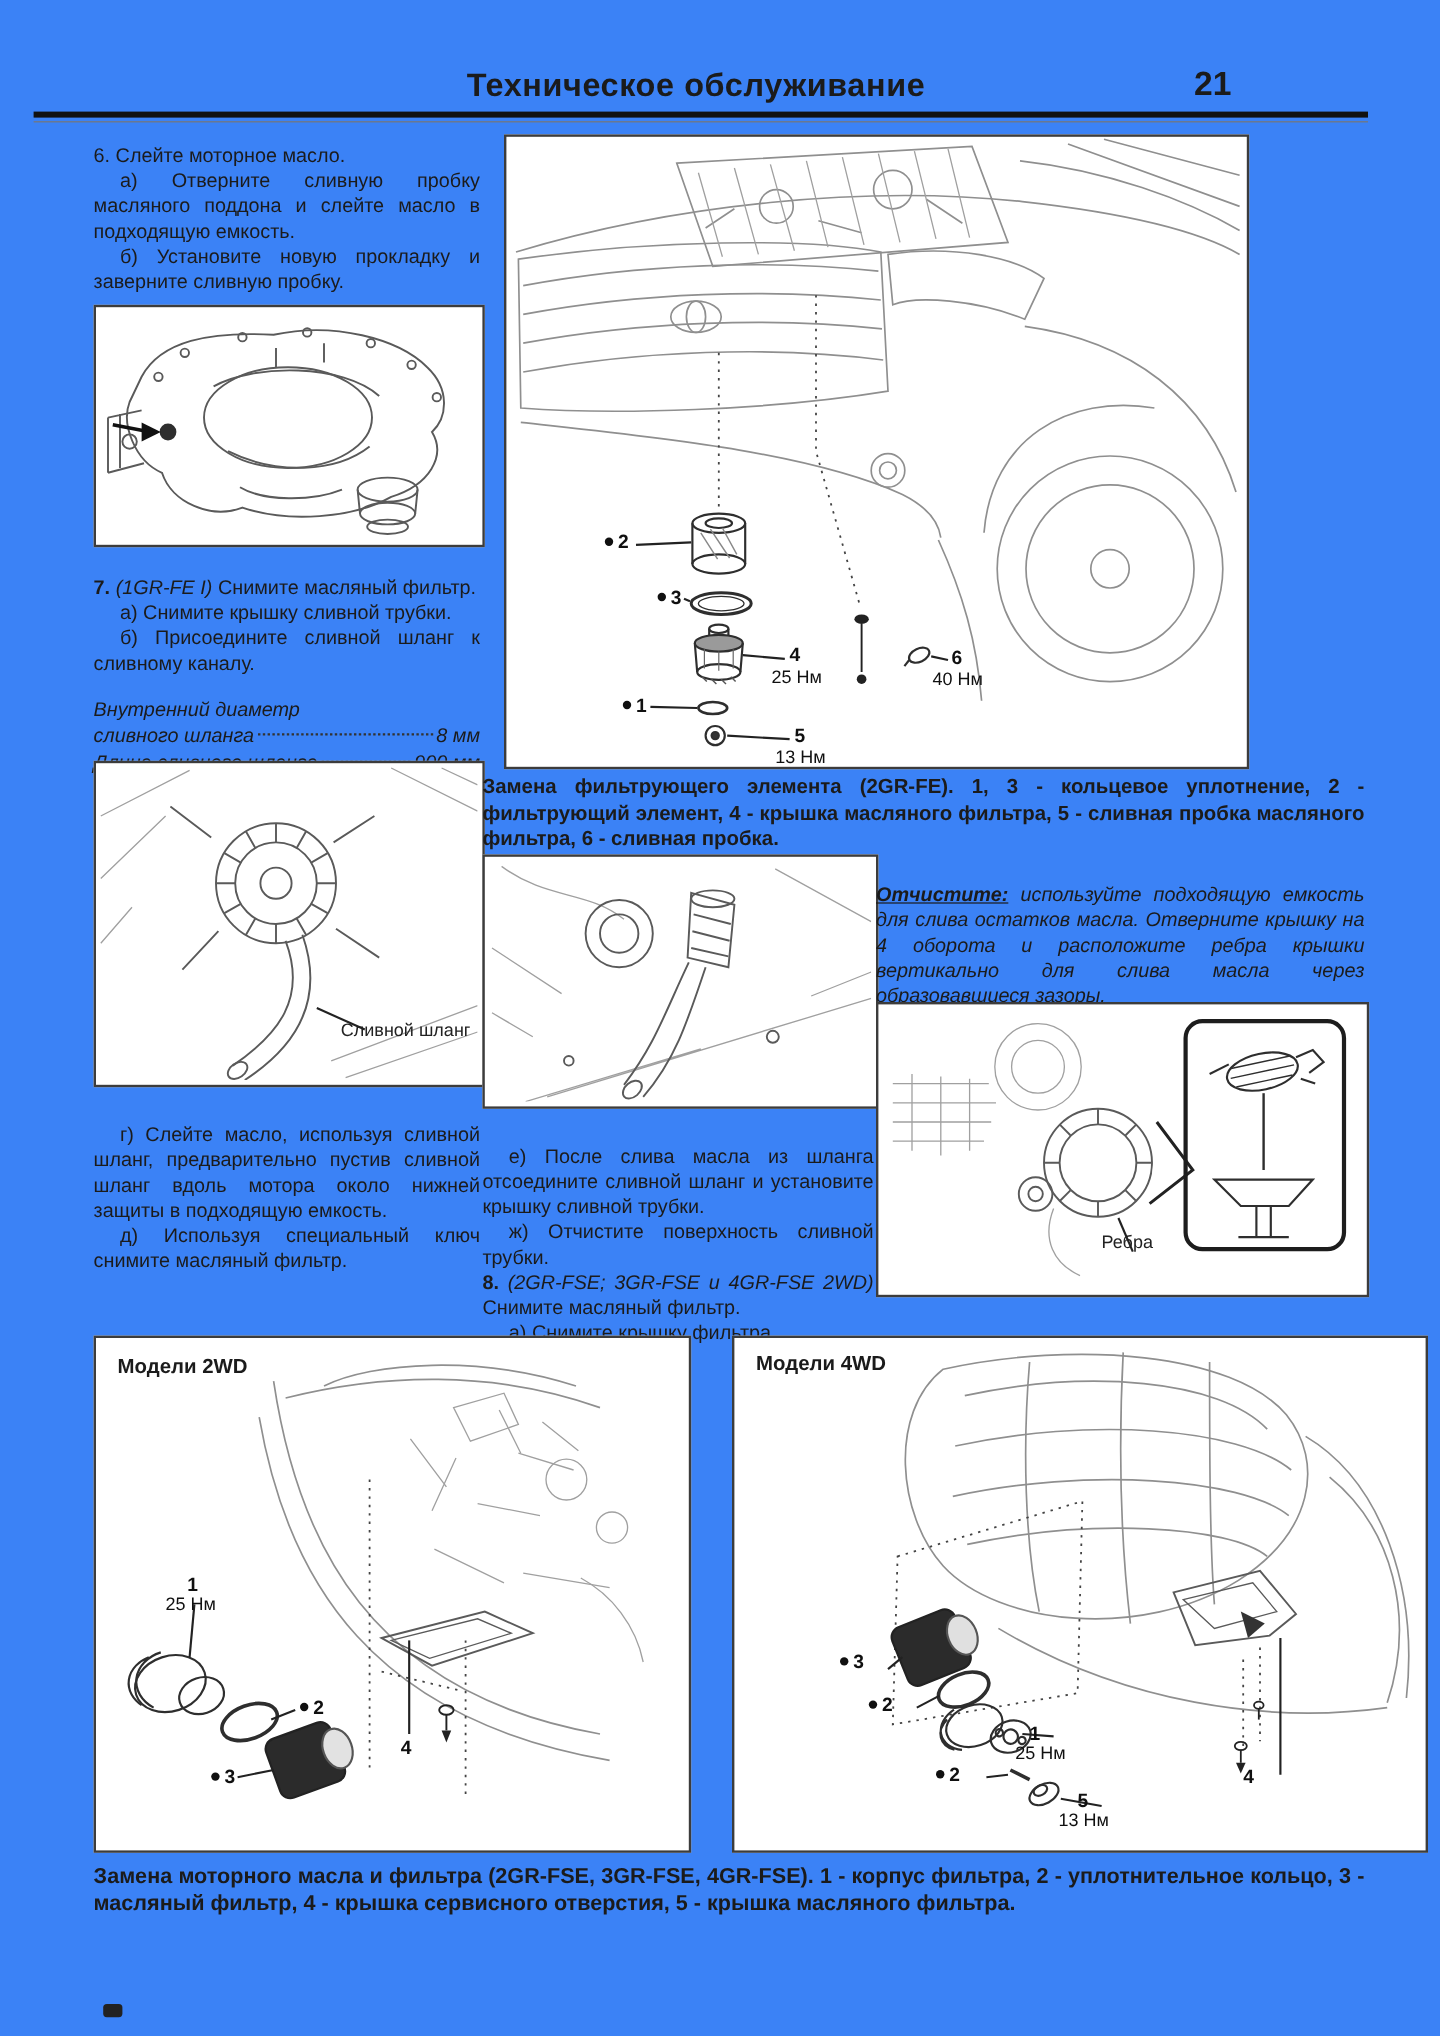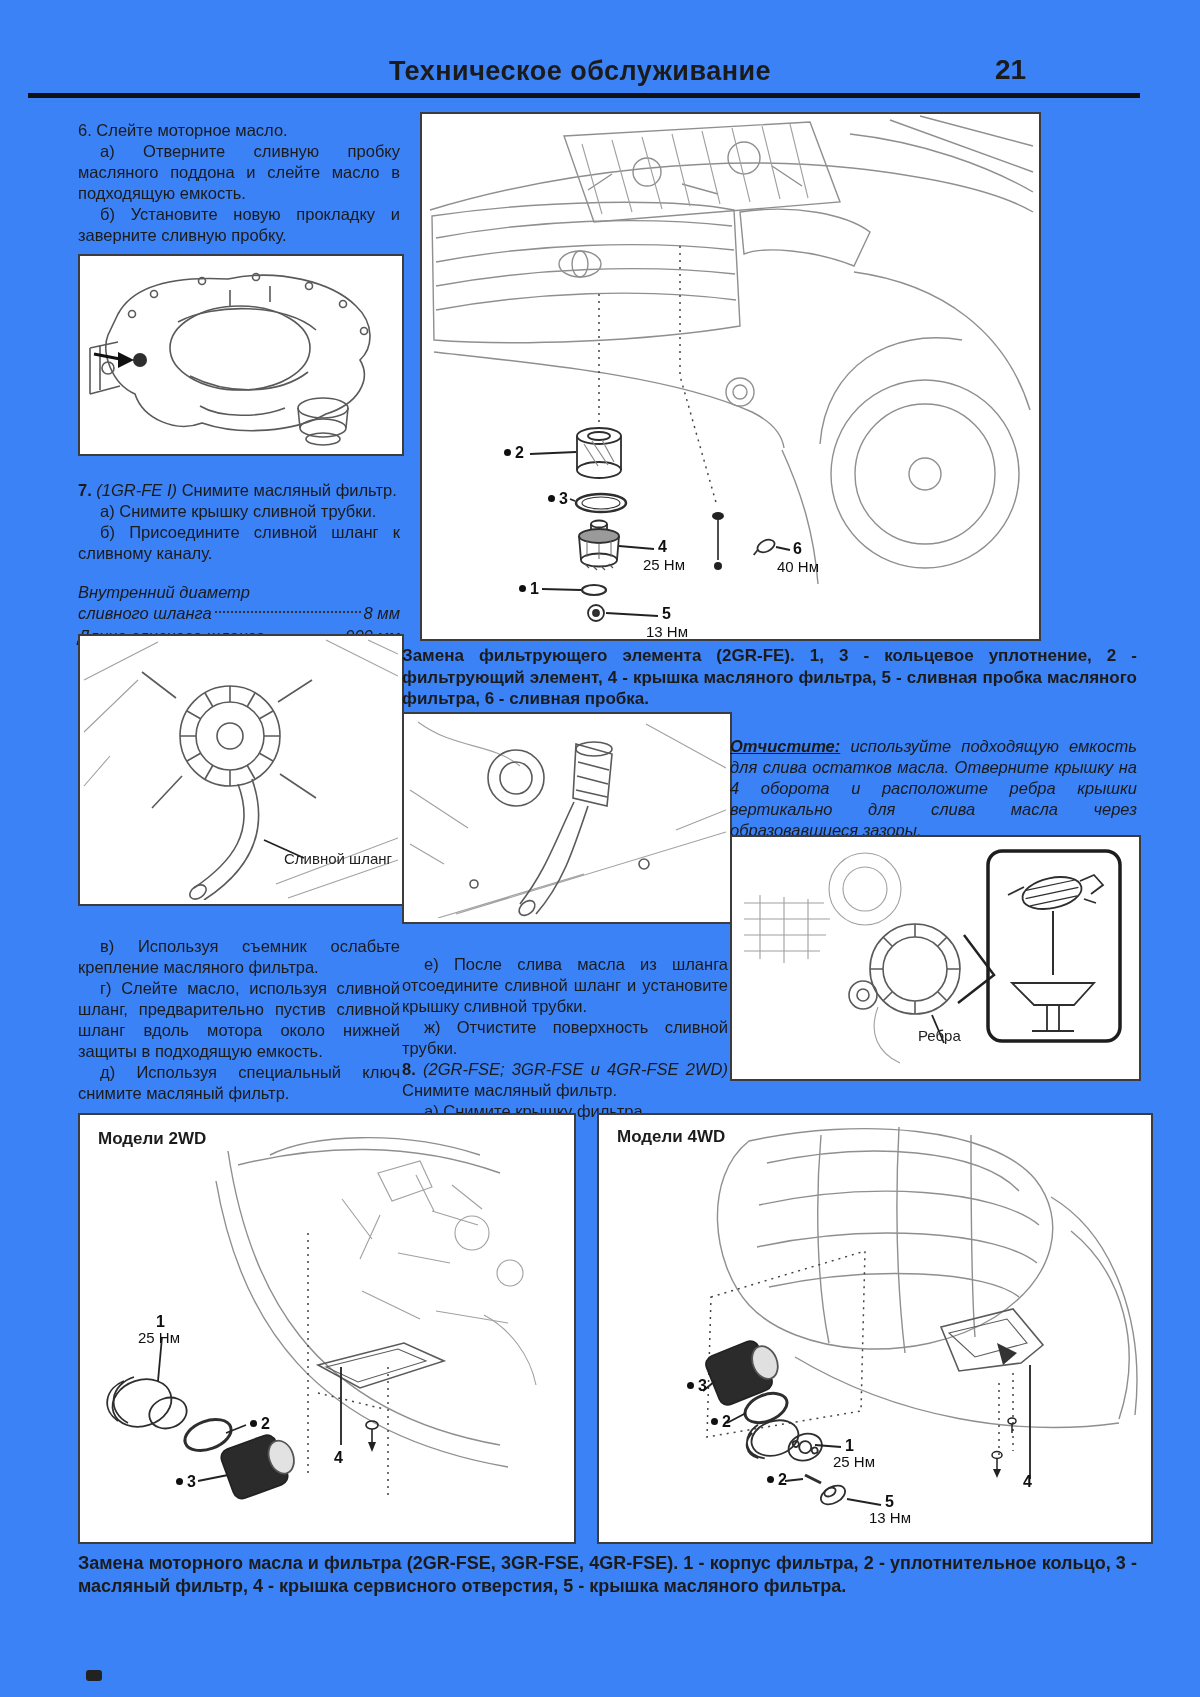--- a/index.html
+++ b/index.html
@@ -118,21 +118,20 @@
         <path d="M158,148 C176,196 152,226 114,252"></path>
         <path d="M172,143 C192,200 164,238 124,264"></path>
         <ellipse cx="118" cy="256" rx="9" ry="6" transform="rotate(-35 118 256)"></ellipse>
       </g>
       <line x1="224" y1="222" x2="184" y2="204" class="lead-line"></line>
     </svg>
     <span class="figlabel" style="left:204px;top:214px;">Сливной шланг</span>
   </div>
 
   <div class="t" style="left:78px;top:916px;width:322px;">
-    <p class="ind">в) Используя съемник ослабьте крепление масляного фильтра.</p>
     <p class="ind">г) Слейте масло, используя сливной шланг, предварительно пустив сливной шланг вдоль мотора около нижней защиты в подходящую емкость.</p>
     <p class="ind">д) Используя специальный ключ снимите масляный фильтр.</p>
   </div>
 
   <div class="fig" style="left:420px;top:112px;width:617px;height:525px;">
     <svg width="613" height="521" viewBox="0 0 613 521">
       <g class="car">
         <path d="M8,96 C140,56 300,40 430,54 C520,64 580,80 611,98"></path>
         <path d="M468,6 L611,58 M428,20 C500,28 566,52 611,78 M498,2 L611,32"></path>
         <path d="M142,22 L388,8 L418,88 L172,108 Z"></path>
@@ -320,21 +319,21 @@
       </g>
     </svg>
     <span class="panel-title" style="position:absolute;left:18px;top:14px;">Модели 2WD</span>
     <span class="lbl" style="left:76px;top:198px;">1</span>
     <span class="tq" style="left:58px;top:214px;">25 Нм</span>
     <span class="lbl dotlbl" style="left:170px;top:300px;">2</span>
     <span class="lbl dotlbl" style="left:96px;top:358px;">3</span>
     <span class="lbl" style="left:254px;top:334px;">4</span>
   </div>
 
-  <div class="fig" style="left:597px;top:1113px;width:552px;height:427px;">
+  <div class="fig" style="left:610px;top:1113px;width:552px;height:427px;padding-left:24px;">
     <svg width="548" height="423" viewBox="0 0 548 423">
       <g class="car">
         <path d="M150,26 C260,2 392,12 436,64 C468,104 458,162 396,202 C316,252 196,240 150,190 C112,148 104,62 150,26 Z"></path>
         <path d="M168,48 C270,26 380,34 420,76 M160,90 C270,66 396,74 440,110 M158,132 C268,108 398,116 438,148 M170,172 C272,150 388,156 420,182"></path>
         <path d="M222,20 C216,90 218,170 230,228 M300,12 C296,90 298,170 306,238 M372,20 C372,90 372,170 376,222"></path>
         <path d="M472,116 C524,158 544,232 520,304 M452,82 C516,120 546,210 536,300"></path>
         <path d="M196,242 C300,304 420,322 520,308"></path>
       </g>
       <g class="med">
         <path d="M342,212 l72,-18 l30,36 l-22,18 l-62,8 Z"></path>

